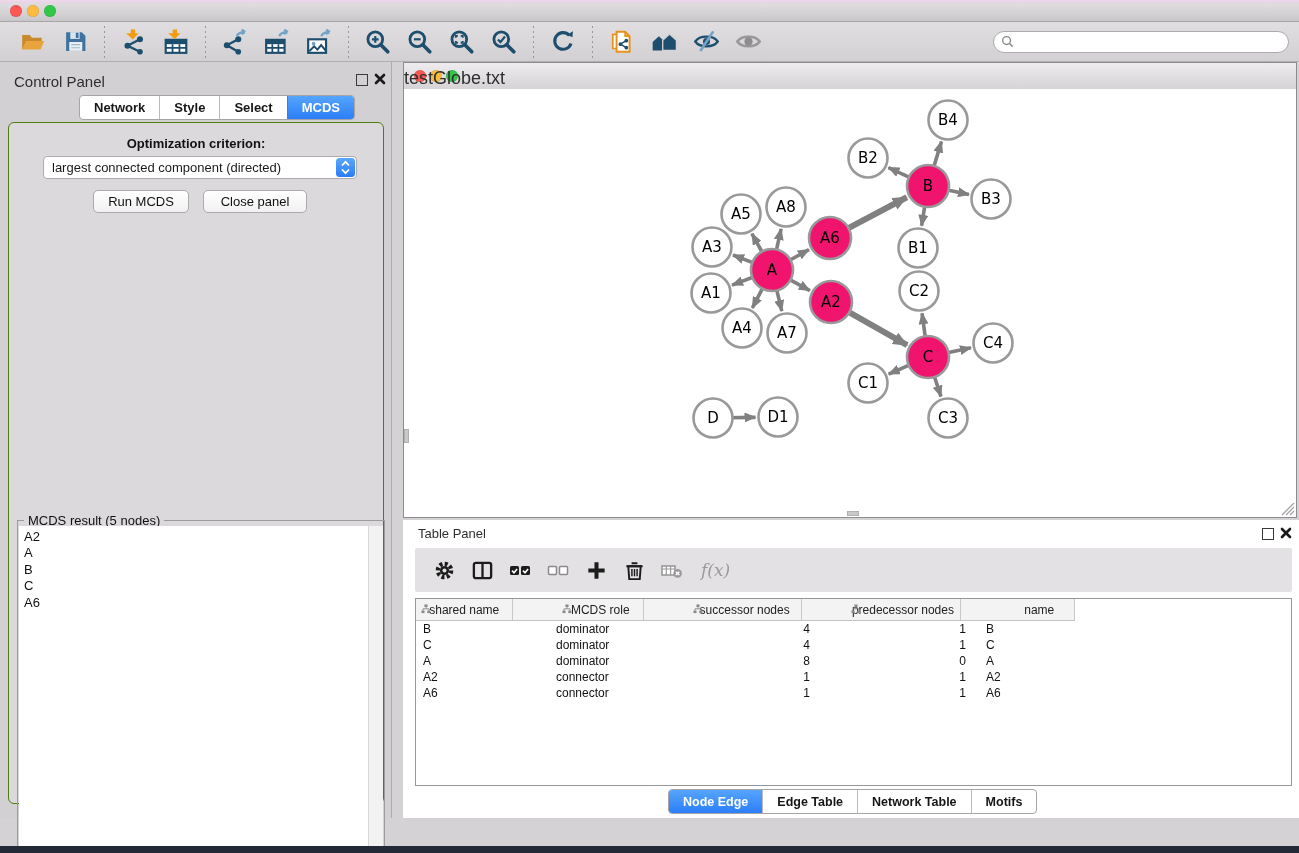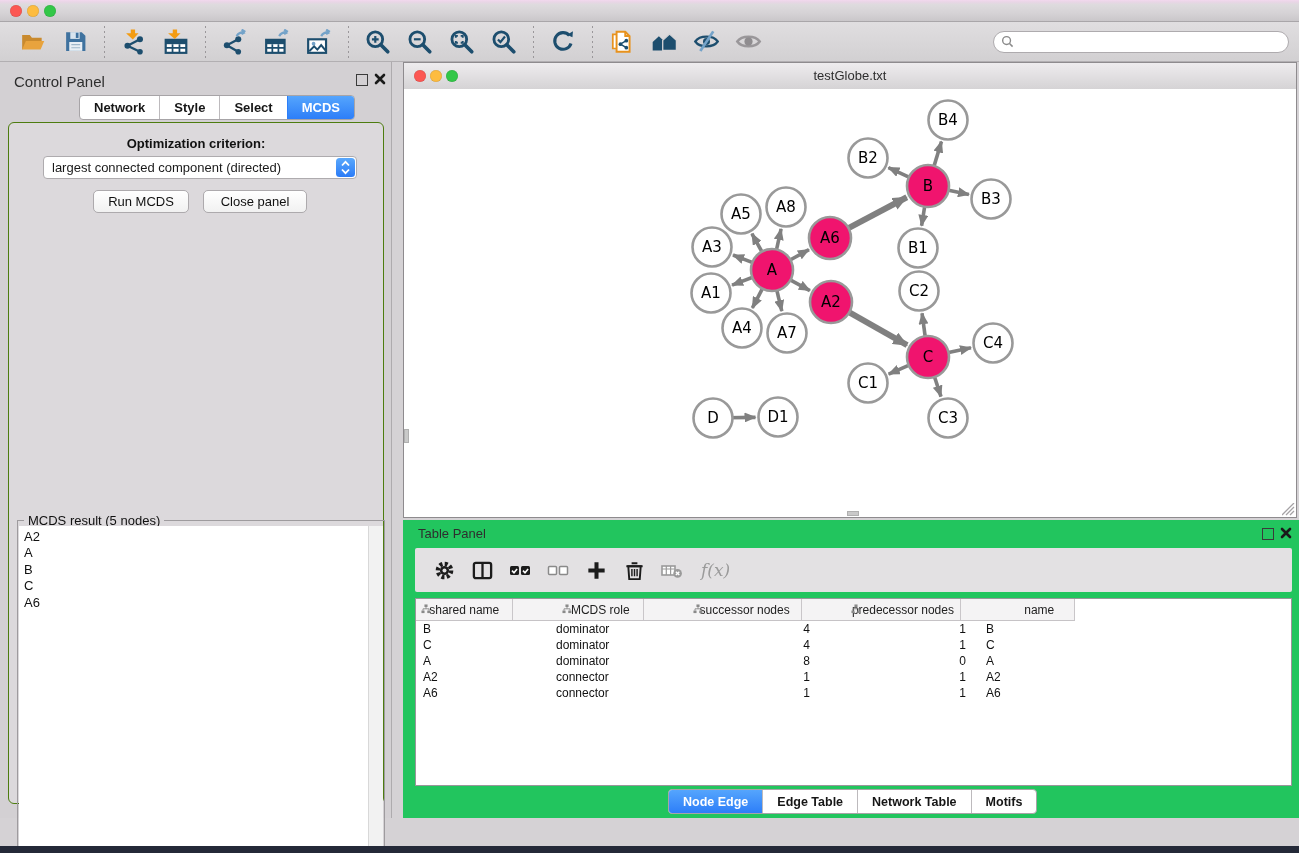--- a/index.html
+++ b/index.html
@@ -53,26 +53,26 @@
   .result-list{position:absolute;left:1px;top:5px;right:15px;bottom:1px;background:#fff;overflow:hidden;}
   .scrolltrack{position:absolute;top:5px;right:1px;bottom:1px;width:14px;background:#f2f2f2;border-left:1px solid #d8d8d8;}
   .list-item{font-size:13px;line-height:16.4px;padding-left:5px;color:#111;}
   .result-list .list-item:first-child{padding-top:3px;}
   
   .netwin{position:absolute;left:403px;top:62px;width:894px;height:456px;background:#fff;
     border:1px solid #8e8b8e;box-sizing:border-box;}
   .net-titlebar{position:absolute;left:0;top:0;right:0;height:26px;
     background:linear-gradient(#eeecee,#d5d3d5);border-bottom:1px solid #a8a5a8;}
   .net-titlebar .tl{top:7px;}
-  .net-title{position:absolute;left:0;right:0;top:5px;text-align:center;font-size:13px;color:#2e2e2e;}
+  .net-title{position:absolute;left:0;right:0;top:5px;font-size:18px;color:#2e2e2e;}
   .net-canvas{position:absolute;left:0;top:26px;right:0;bottom:0;background:#fff;}
   .thumb{position:absolute;background:#c9c9c9;border:1px solid #b0b0b0;box-sizing:border-box;}
   .grip{position:absolute;right:1px;bottom:1px;}
   
-  .tpanel{position:absolute;left:403px;top:520px;width:896px;height:298px;background:#22c55e;}
+  .tpanel{position:absolute;left:403px;top:520px;width:896px;height:298px;background:#ffffff;}
   .tp-title{position:absolute;left:15px;top:6px;font-size:13px;color:#2e2e2e;}
   .tp-toolbar{position:absolute;left:12px;top:28px;width:877px;height:44px;background:#e3e1e3;border-radius:2px;
     display:flex;align-items:center;padding-left:10px;box-sizing:border-box;}
   .tp-btn{width:30px;height:30px;display:flex;align-items:center;justify-content:center;margin:0 4px;flex:none;}
   .fx{font-family:"DejaVu Serif",serif;font-style:italic;font-size:17px;color:#9a9a9a;}
   .dtable{position:absolute;left:12px;top:78px;width:877px;height:188px;background:#fff;
     border:1px solid #99969a;box-sizing:border-box;overflow:hidden;}
   .thead{display:flex;height:21px;background:#f4f3f4;border-bottom:1px solid #c6c3c6;width:659px;gap:44px;}
   .th{position:relative;display:flex;align-items:center;justify-content:center;box-sizing:border-box;
     border-right:1px solid #c9c6c9;font-size:12px;color:#222;height:100%;}

